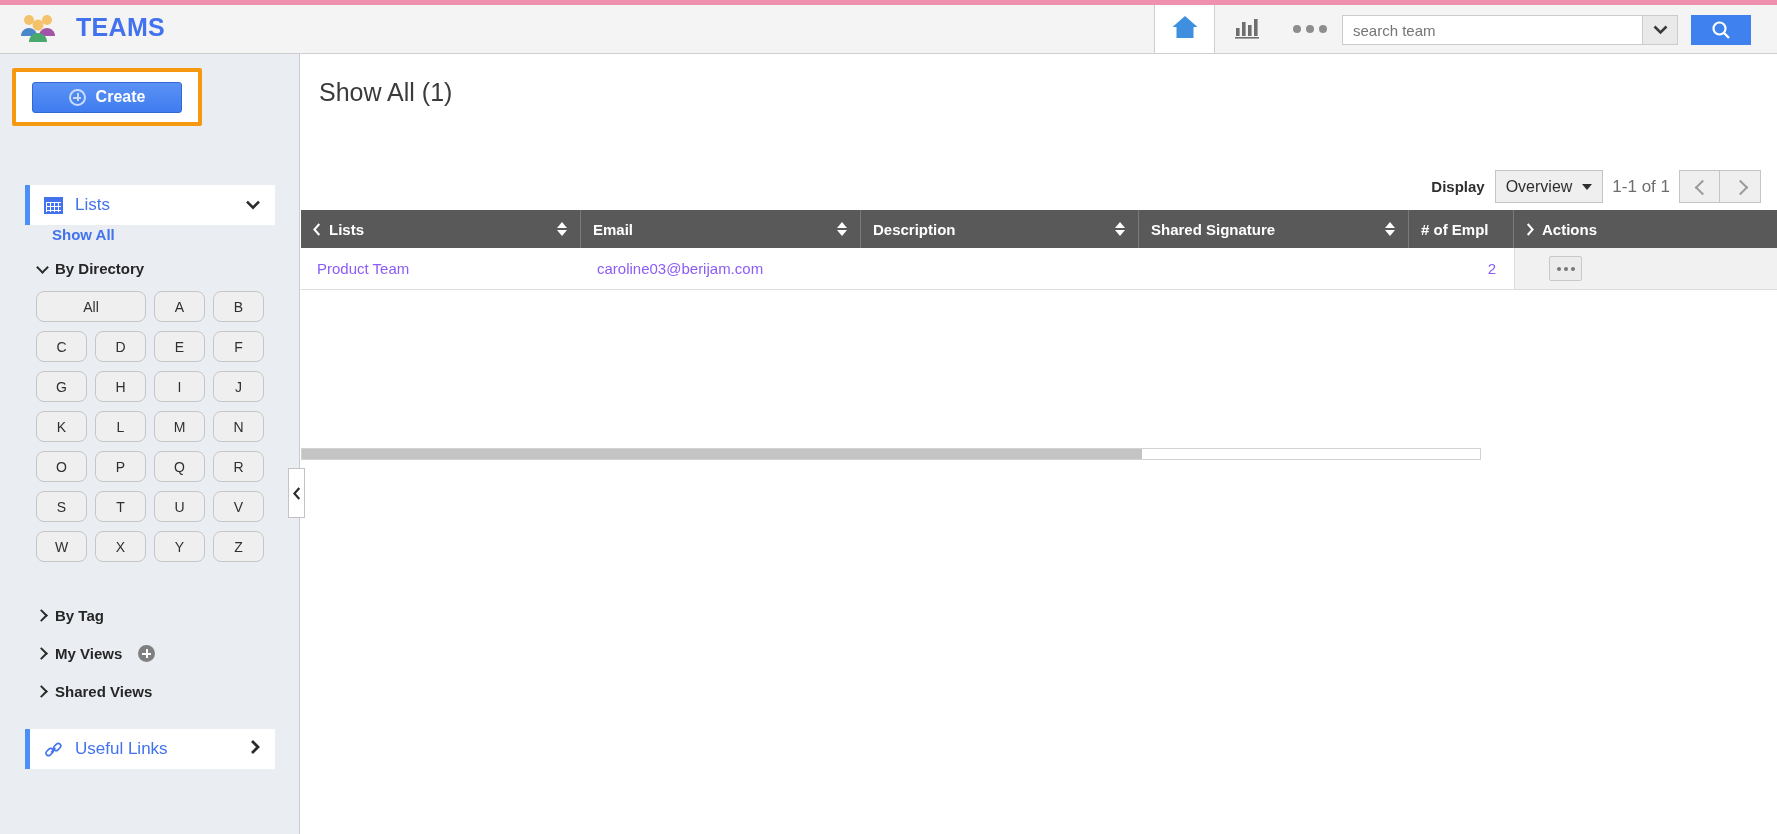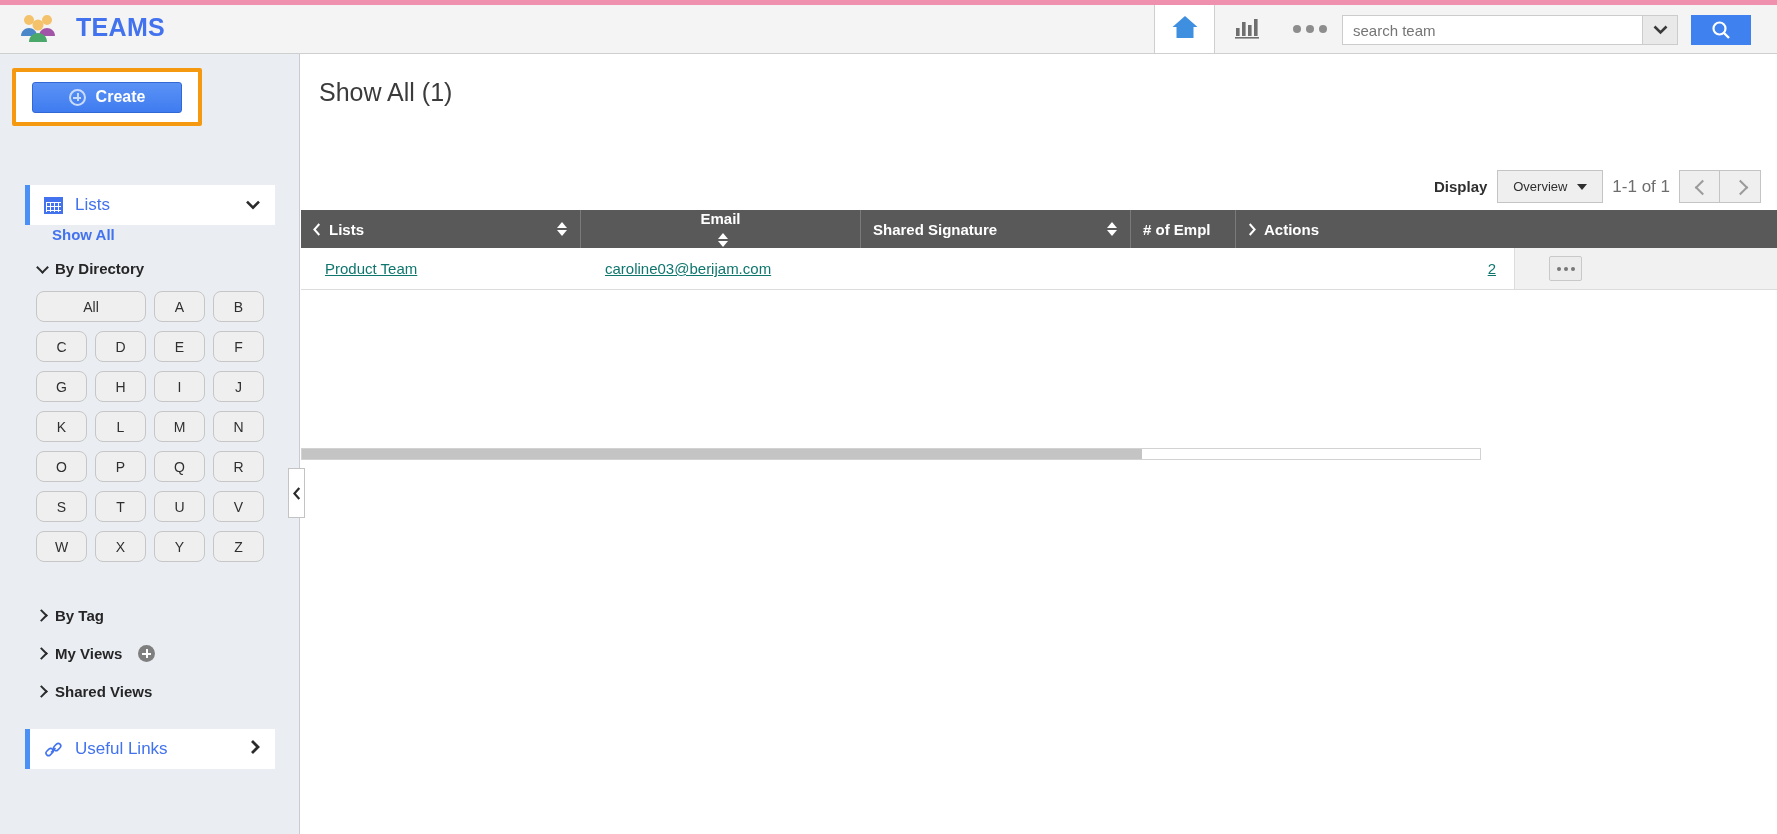--- a/index.html
+++ b/index.html
@@ -208,21 +208,21 @@
   }
   .display-bar {
     position: absolute; right: 16px; top: 116px;
     display: flex; align-items: center; height: 33px;
   }
   .display-label { font-size: 15px; font-weight: bold; color: #2f2f2f; margin-right: 10px; }
   .display-select {
     height: 33px; min-width: 106px;
     background: #efefef; border: 1px solid #c4c4c4;
     display: flex; align-items: center; justify-content: center; gap: 10px;
-    font-size: 13px; color: #2f2f2f; padding: 0 10px; cursor: pointer;
+    font-size: 16px; color: #2f2f2f; padding: 0 10px; cursor: pointer;
   }
   .caret-dn {
     width: 0; height: 0; border-left: 5px solid transparent;
     border-right: 5px solid transparent; border-top: 6px solid #2f2f2f; display:block;
   }
   .page-count { font-size: 17px; color: #6d6d6d; margin: 0 9px; }
   .pg-btn {
     width: 41px; height: 33px; background: #efefef; border: 1px solid #c4c4c4;
     display: flex; align-items: center; justify-content: center; cursor: pointer;
   }
@@ -262,22 +262,22 @@
   }
   .sorter::before { top: 1px;  border-bottom: 6px solid #ffffff; }
   .sorter::after  { bottom: 1px; border-top: 6px solid #ffffff; }
 
   .trow {
     display: flex; height: 42px; background: #fff;
     border-bottom: 1px solid #dcdcdc; width: 1476px;
   }
   .td {
     display: flex; align-items: center;
-    font-size: 15px; color: #0f766e; padding: 0 24px;
-    white-space: nowrap; overflow: hidden; text-decoration: underline;
+    font-size: 15px; color: #8b5cf6; padding: 0 16px;
+    white-space: nowrap; overflow: hidden;
   }
   .td.num { justify-content: flex-end; padding-right: 18px; }
   .td.actions {
     background: #f1f1f1; border-left: 1px solid #dcdcdc;
     justify-content: flex-start; padding-left: 34px;
   }
   .dots-btn {
     width: 33px; height: 25px; background: #ececec;
     border: 1px solid #c9c9c9; border-radius: 2px;
     display: flex; align-items: center; justify-content: center; gap: 3px;
@@ -477,22 +477,26 @@
       <div class="thead">
         <div class="th" style="width:280px;">
           <span class="pre-chev">
             <svg width="8" height="13" viewBox="0 0 8 13">
                 <path d="M6.3 1L1.4 6.5L6.3 12" stroke="#ffffff" stroke-width="2" fill="none"></path>
               </svg>
           </span>
           <span class="lbl">Lists</span>
           <span class="sorter"></span>
         </div>
-        <div class="th" style="width:280px;flex-direction:column;">
+        <div class="th" style="width:280px;">
           <span class="lbl">Email</span>
+          <span class="sorter"></span>
+        </div>
+        <div class="th" style="width:278px;">
+          <span class="lbl">Description</span>
           <span class="sorter"></span>
         </div>
         <div class="th" style="width:270px;">
           <span class="lbl">Shared Signature</span>
           <span class="sorter"></span>
         </div>
         <div class="th" style="width:105px;">
           <span class="lbl"># of Empl</span>
         </div>
         <div class="th" style="width:263px;border-right:none;">

